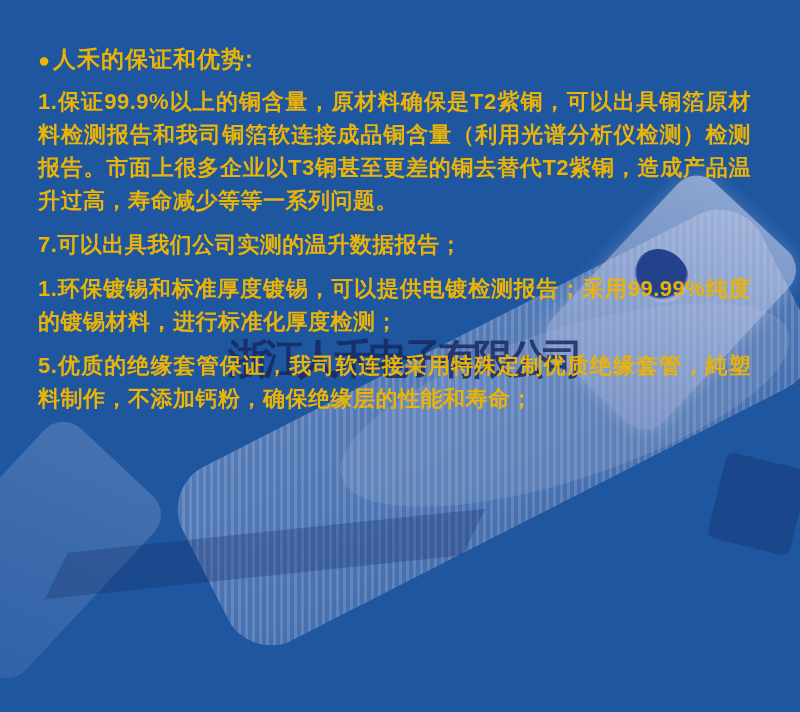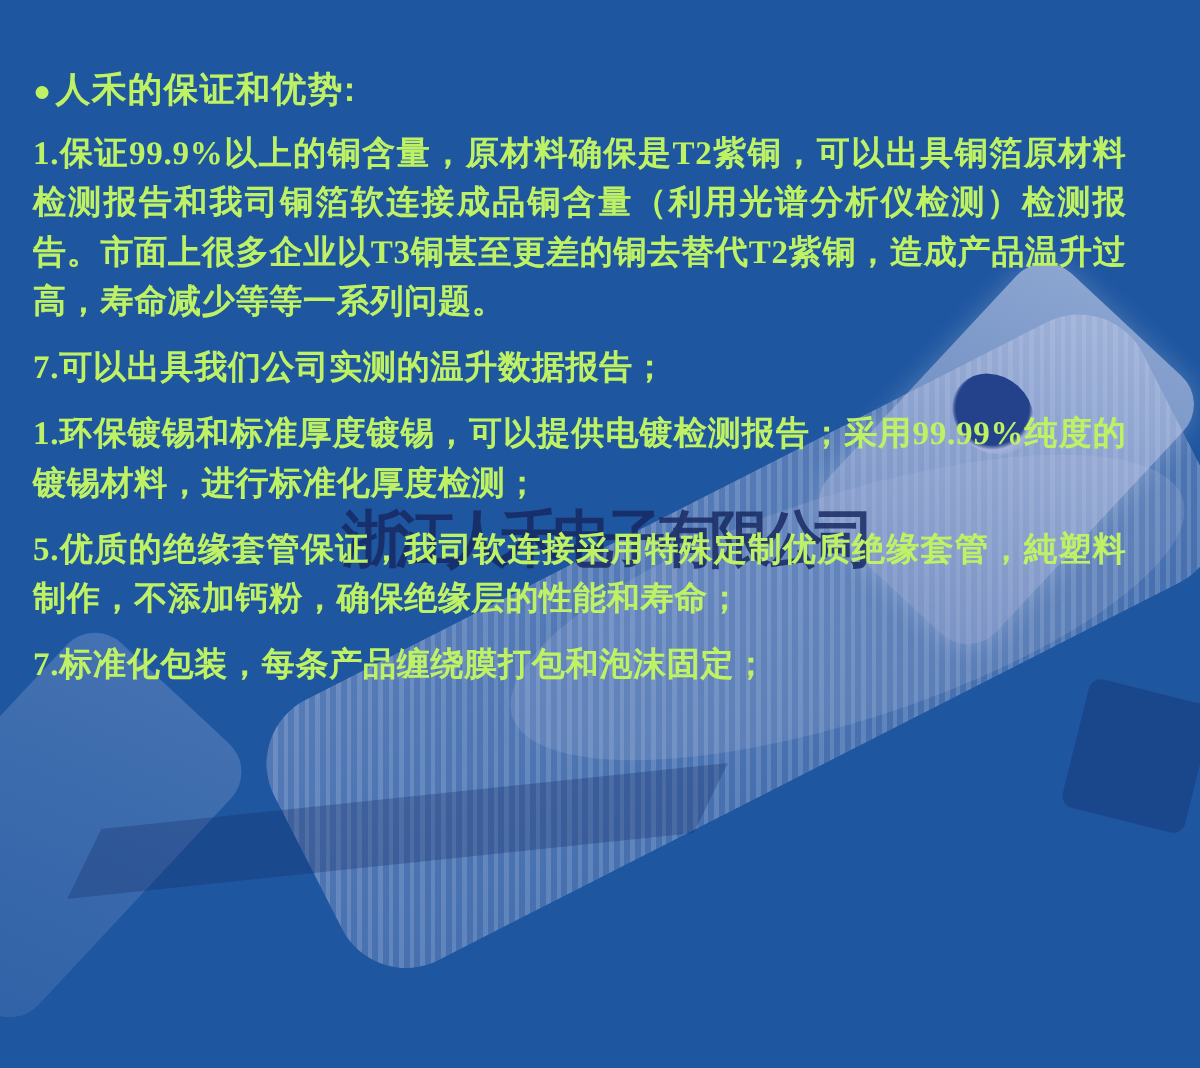--- a/index.html
+++ b/index.html
@@ -72,36 +72,35 @@
     font-size: 41px; font-weight: 700;
     letter-spacing: -6px;
     color: #16275f;
     opacity: 0.82;
     white-space: nowrap;
   }
 
   
   .content {
     position: relative; z-index: 2;
-    padding: 44px 32px 0 22px;
-    color: #bef264;
+    padding: 44px 32px 0 38px;
+    color: #eab308;
   }
   .header {
     margin: 0 0 10px 0;
     font-size: 23px; font-weight: 700;
     letter-spacing: 1px;
   }
   .header .bullet { font-size: 20px; margin-right: 2px; }
   .advantage {
     margin: 0 17px 11px 0;
     font-size: 22px; font-weight: 700;
     line-height: 33px;
     letter-spacing: 0.5px;
     text-align: justify;
-    font-family: Liberation Serif, serif;
   }
 </style>
 </head>
 <body>
 
 <div class="panel">
 
   <div class="ghost ghost-body"></div>
   <div class="ghost ghost-wave"></div>
   <div class="ghost ghost-end2"></div>
@@ -113,15 +112,14 @@
   <div class="watermark">浙江人禾电子有限公司</div>
 
   <div class="content">
     <h1 class="header">
       <span class="bullet">●</span><span>人禾的保证和优势:</span>
     </h1>
     <p class="advantage">1.保证99.9%以上的铜含量，原材料确保是T2紫铜，可以出具铜箔原材料检测报告和我司铜箔软连接成品铜含量（利用光谱分析仪检测）检测报告。市面上很多企业以T3铜甚至更差的铜去替代T2紫铜，造成产品温升过高，寿命减少等等一系列问题。</p>
     <p class="advantage">7.可以出具我们公司实测的温升数据报告；</p>
     <p class="advantage">1.环保镀锡和标准厚度镀锡，可以提供电镀检测报告；采用99.99%纯度的镀锡材料，进行标准化厚度检测；</p>
     <p class="advantage">5.优质的绝缘套管保证，我司软连接采用特殊定制优质绝缘套管，純塑料制作，不添加钙粉，确保绝缘层的性能和寿命；</p>
-    <p class="advantage">7.标准化包装，每条产品缠绕膜打包和泡沫固定；</p>
   </div>
 </div>
 
 </body></html>

